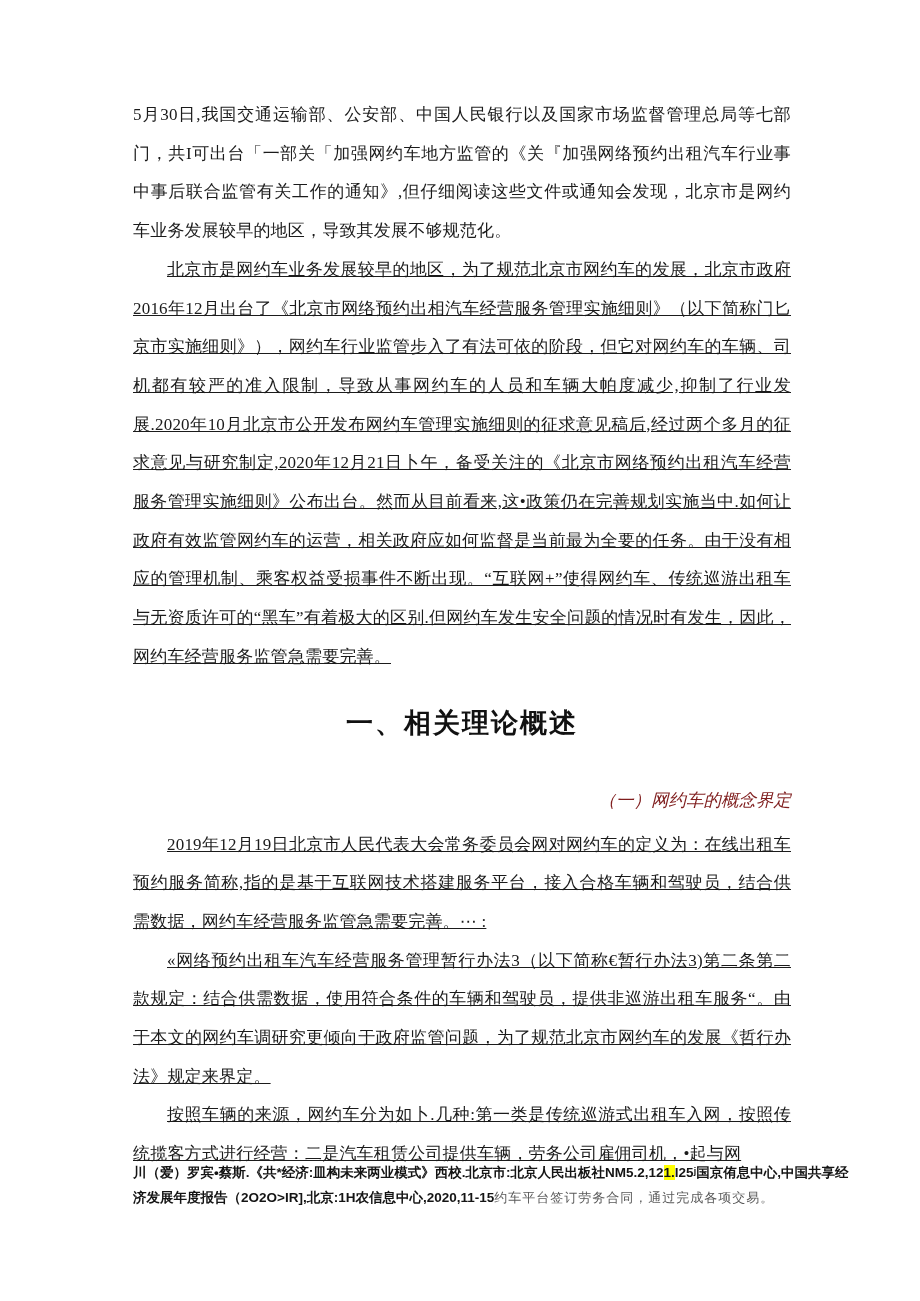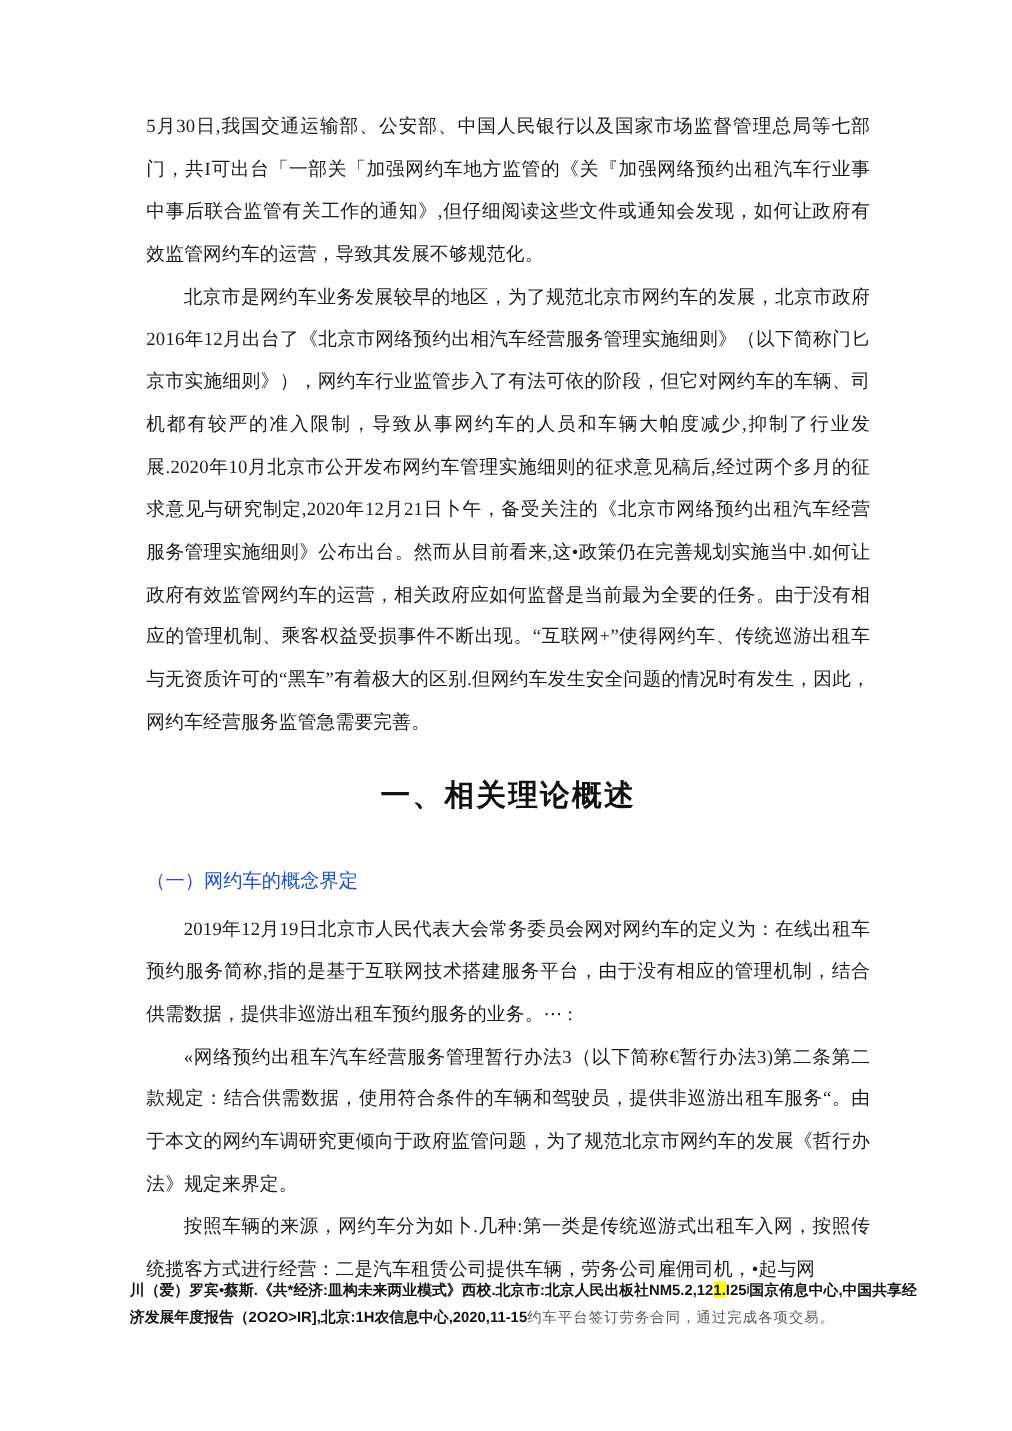--- a/index.html
+++ b/index.html
@@ -19,40 +19,41 @@
     width: 658px;
   }
   p.body-par {
     margin: 0;
     font-size: 17px;
     line-height: 38.7px;
     text-align: justify;
     letter-spacing: 0.2px;
     color: #1b1b1b;
   }
-  p.indent { text-indent: 2em; }
+  p.indent { text-indent: 2em; text-decoration: underline; }
   h1.main-heading {
     font-size: 27px;
     font-weight: bold;
     text-align: center;
     letter-spacing: 2px;
     margin: 28px 0 40px 0;
     color: #111111;
   }
   p.subhead {
     margin: 16px 0 6px 0;
     font-size: 17.5px;
     line-height: 39px;
-    text-align: left;
-    color: #1d4ed8;
+    text-align: right;
+    color: #7f1d1d;
+    font-style: italic;
   }
   p.subhead.second { margin-top: 22px; }
   .footnote {
     position: absolute;
-    left: 118px;
+    left: 133px;
     top: 1160px;
     width: 760px;
     font-family: "Liberation Sans", "DejaVu Sans", sans-serif;
     font-size: 13.5px;
     line-height: 25px;
     font-weight: 600;
     color: #141414;
     text-align: left;
   }
   .footnote mark.hl {
@@ -67,29 +68,29 @@
     color: #5a5a5a;
     letter-spacing: 1px;
   }
 </style>
 </head>
 <body>
 
 <div class="page">
   <div class="content">
 
-    <p class="body-par">5月30日,我国交通运输部、公安部、中国人民银行以及国家市场监督管理总局等七部门，共I可出台「一部关「加强网约车地方监管的《关『加强网络预约出租汽车行业事中事后联合监管有关工作的通知》,但仔细阅读这些文件或通知会发现，如何让政府有效监管网约车的运营，导致其发展不够规范化。</p>
+    <p class="body-par">5月30日,我国交通运输部、公安部、中国人民银行以及国家市场监督管理总局等七部门，共I可出台「一部关「加强网约车地方监管的《关『加强网络预约出租汽车行业事中事后联合监管有关工作的通知》,但仔细阅读这些文件或通知会发现，北京市是网约车业务发展较早的地区，导致其发展不够规范化。</p>
 
     <p class="body-par indent">北京市是网约车业务发展较早的地区，为了规范北京市网约车的发展，北京市政府2016年12月出台了《北京市网络预约出相汽车经营服务管理实施细则》（以下简称门匕京市实施细则》），网约车行业监管步入了有法可依的阶段，但它对网约车的车辆、司机都有较严的准入限制，导致从事网约车的人员和车辆大帕度减少,抑制了行业发展.2020年10月北京市公开发布网约车管理实施细则的征求意见稿后,经过两个多月的征求意见与研究制定,2020年12月21日卜午，备受关注的《北京市网络预约出租汽车经营服务管理实施细则》公布出台。然而从目前看来,这•政策仍在完善规划实施当中.如何让政府有效监管网约车的运营，相关政府应如何监督是当前最为全要的任务。由于没有相应的管理机制、乘客权益受损事件不断出现。“互联网+”使得网约车、传统巡游出租车与无资质许可的“黑车”有着极大的区别.但网约车发生安全问题的情况时有发生，因此，网约车经营服务监管急需要完善。</p>
 
     <h1 class="main-heading">一、相关理论概述</h1>
 
     <p class="subhead">（一）网约车的概念界定</p>
 
-    <p class="body-par indent">2019年12月19日北京市人民代表大会常务委员会网对网约车的定义为：在线出租车预约服务简称,指的是基于互联网技术搭建服务平台，由于没有相应的管理机制，结合供需数据，提供非巡游出租车预约服务的业务。⋯ :</p>
+    <p class="body-par indent">2019年12月19日北京市人民代表大会常务委员会网对网约车的定义为：在线出租车预约服务简称,指的是基于互联网技术搭建服务平台，接入合格车辆和驾驶员，结合供需数据，网约车经营服务监管急需要完善。⋯ :</p>
 
 
     <p class="body-par indent">«网络预约出租车汽车经营服务管理暂行办法3（以下简称€暂行办法3)第二条第二款规定：结合供需数据，使用符合条件的车辆和驾驶员，提供非巡游出租车服务“。由于本文的网约车调研究更倾向于政府监管问题，为了规范北京市网约车的发展《哲行办法》规定来界定。</p>
 
 
     <p class="body-par indent">按照车辆的来源，网约车分为如卜.几种:第一类是传统巡游式出租车入网，按照传统揽客方式进行经营：二是汽车租赁公司提供车辆，劳务公司雇佣司机，•起与网</p>
 
   </div>
 
   <div class="footnote">

